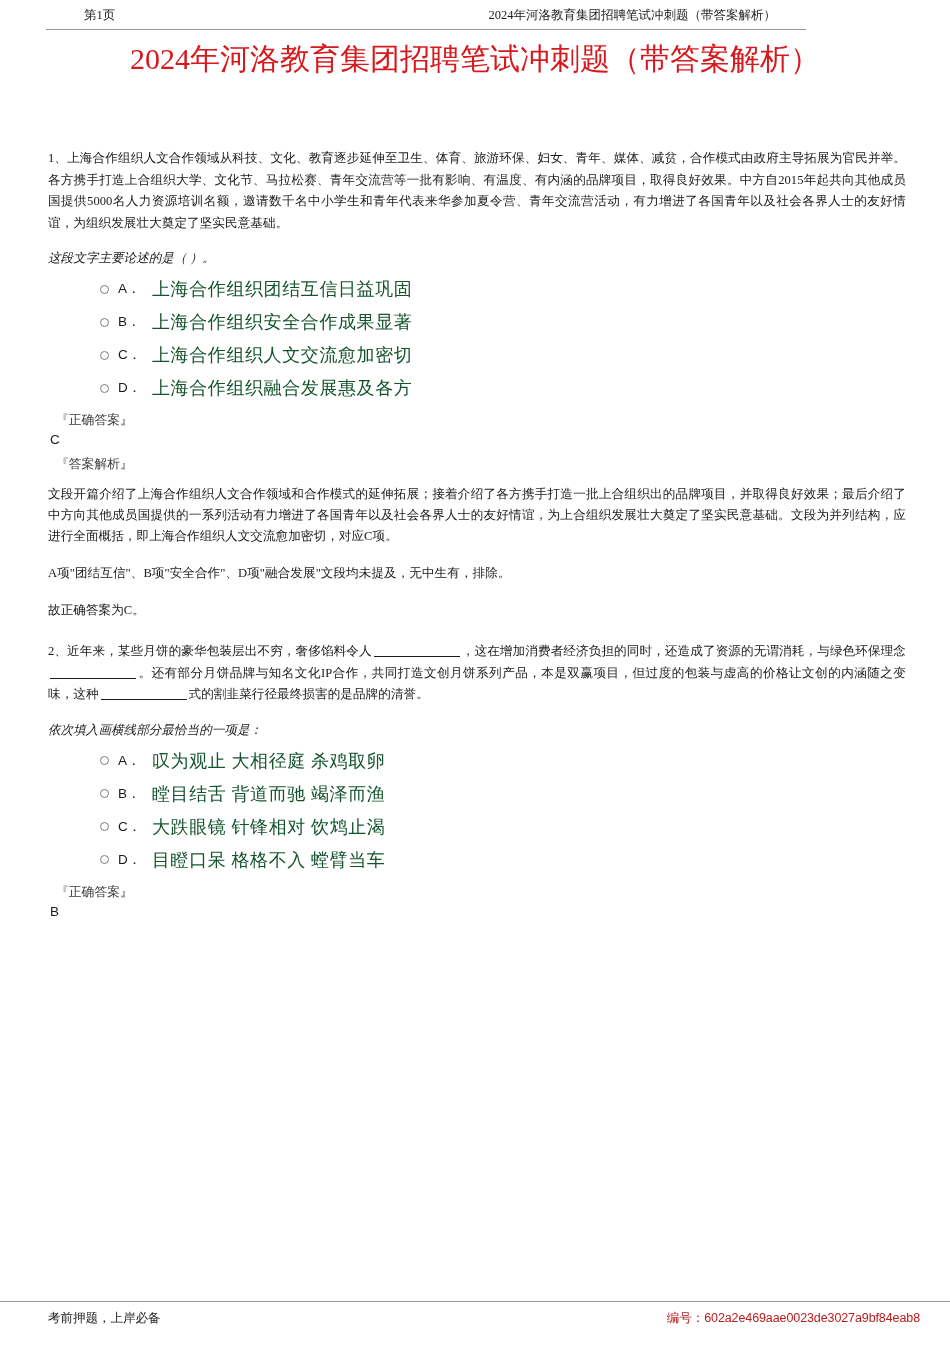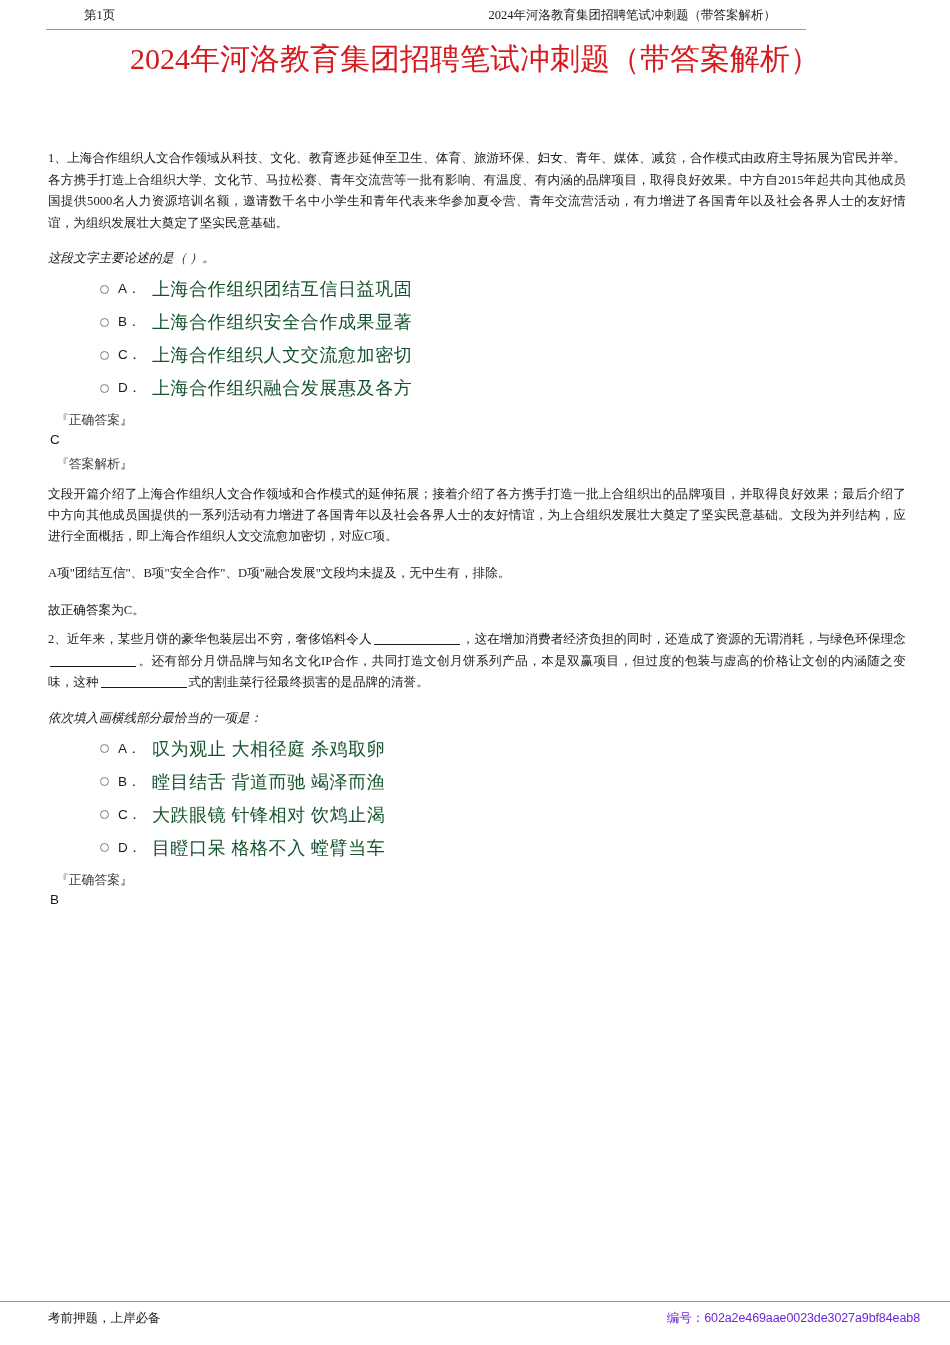--- a/index.html
+++ b/index.html
@@ -194,21 +194,21 @@
     box-sizing: border-box;
   }
   .page-footer .ftr-left {
     font-size: 12.5px;
     line-height: 15px;
     color: #1a1a1a;
   }
   .page-footer .ftr-right {
     font-size: 12.5px;
     line-height: 15px;
-    color: #6d28d9;
+    color: #b91c1c;
   }
   .ftr-id {
     font-family: "Liberation Sans", "DejaVu Sans", sans-serif;
     font-size: 12.5px;
     letter-spacing: -0.1px;
   }
 </style>
 </head>
 <body>
 
@@ -253,21 +253,21 @@
     </ul>
 
     <div class="ans-label">『正确答案』</div>
     <div class="ans-value">C</div>
     <div class="ans-label">『答案解析』</div>
 
     <p class="explain">文段开篇介绍了上海合作组织人文合作领域和合作模式的延伸拓展；接着介绍了各方携手打造一批上合组织出的品牌项目，并取得良好效果；最后介绍了中方向其他成员国提供的一系列活动有力增进了各国青年以及社会各界人士的友好情谊，为上合组织发展壮大奠定了坚实民意基础。文段为并列结构，应进行全面概括，即上海合作组织人文交流愈加密切，对应C项。</p>
     <p class="explain gap">A项"团结互信"、B项"安全合作"、D项"融合发展"文段均未提及，无中生有，排除。</p>
     <p class="explain gap">故正确答案为C。</p>
 
-    <p class="q-stem" style="margin-top:8px;"><span>2、近年来，某些月饼的豪华包装层出不穷，奢侈馅料令人</span><span class="blank"></span><span>，这在增加消费者经济负担的同时，还造成了资源的无谓消耗，与绿色环保理念</span><span class="blank"></span><span>。还有部分月饼品牌与知名文化IP合作，共同打造文创月饼系列产品，本是双赢项目，但过度的包装与虚高的价格让文创的内涵随之变味，这种</span><span class="blank"></span><span>式的割韭菜行径最终损害的是品牌的清誉。</span></p>
+    <p class="q-stem" style="margin-top:20px;"><span>2、近年来，某些月饼的豪华包装层出不穷，奢侈馅料令人</span><span class="blank"></span><span>，这在增加消费者经济负担的同时，还造成了资源的无谓消耗，与绿色环保理念</span><span class="blank"></span><span>。还有部分月饼品牌与知名文化IP合作，共同打造文创月饼系列产品，本是双赢项目，但过度的包装与虚高的价格让文创的内涵随之变味，这种</span><span class="blank"></span><span>式的割韭菜行径最终损害的是品牌的清誉。</span></p>
 
     <p class="q-prompt">依次填入画横线部分最恰当的一项是：</p>
 
     <ul class="options">
       <li class="opt">
         <span class="radio"></span>
         <span class="opt-letter">A．</span>
         <span class="opt-text">叹为观止 大相径庭 杀鸡取卵</span>
       </li>
       <li class="opt">

